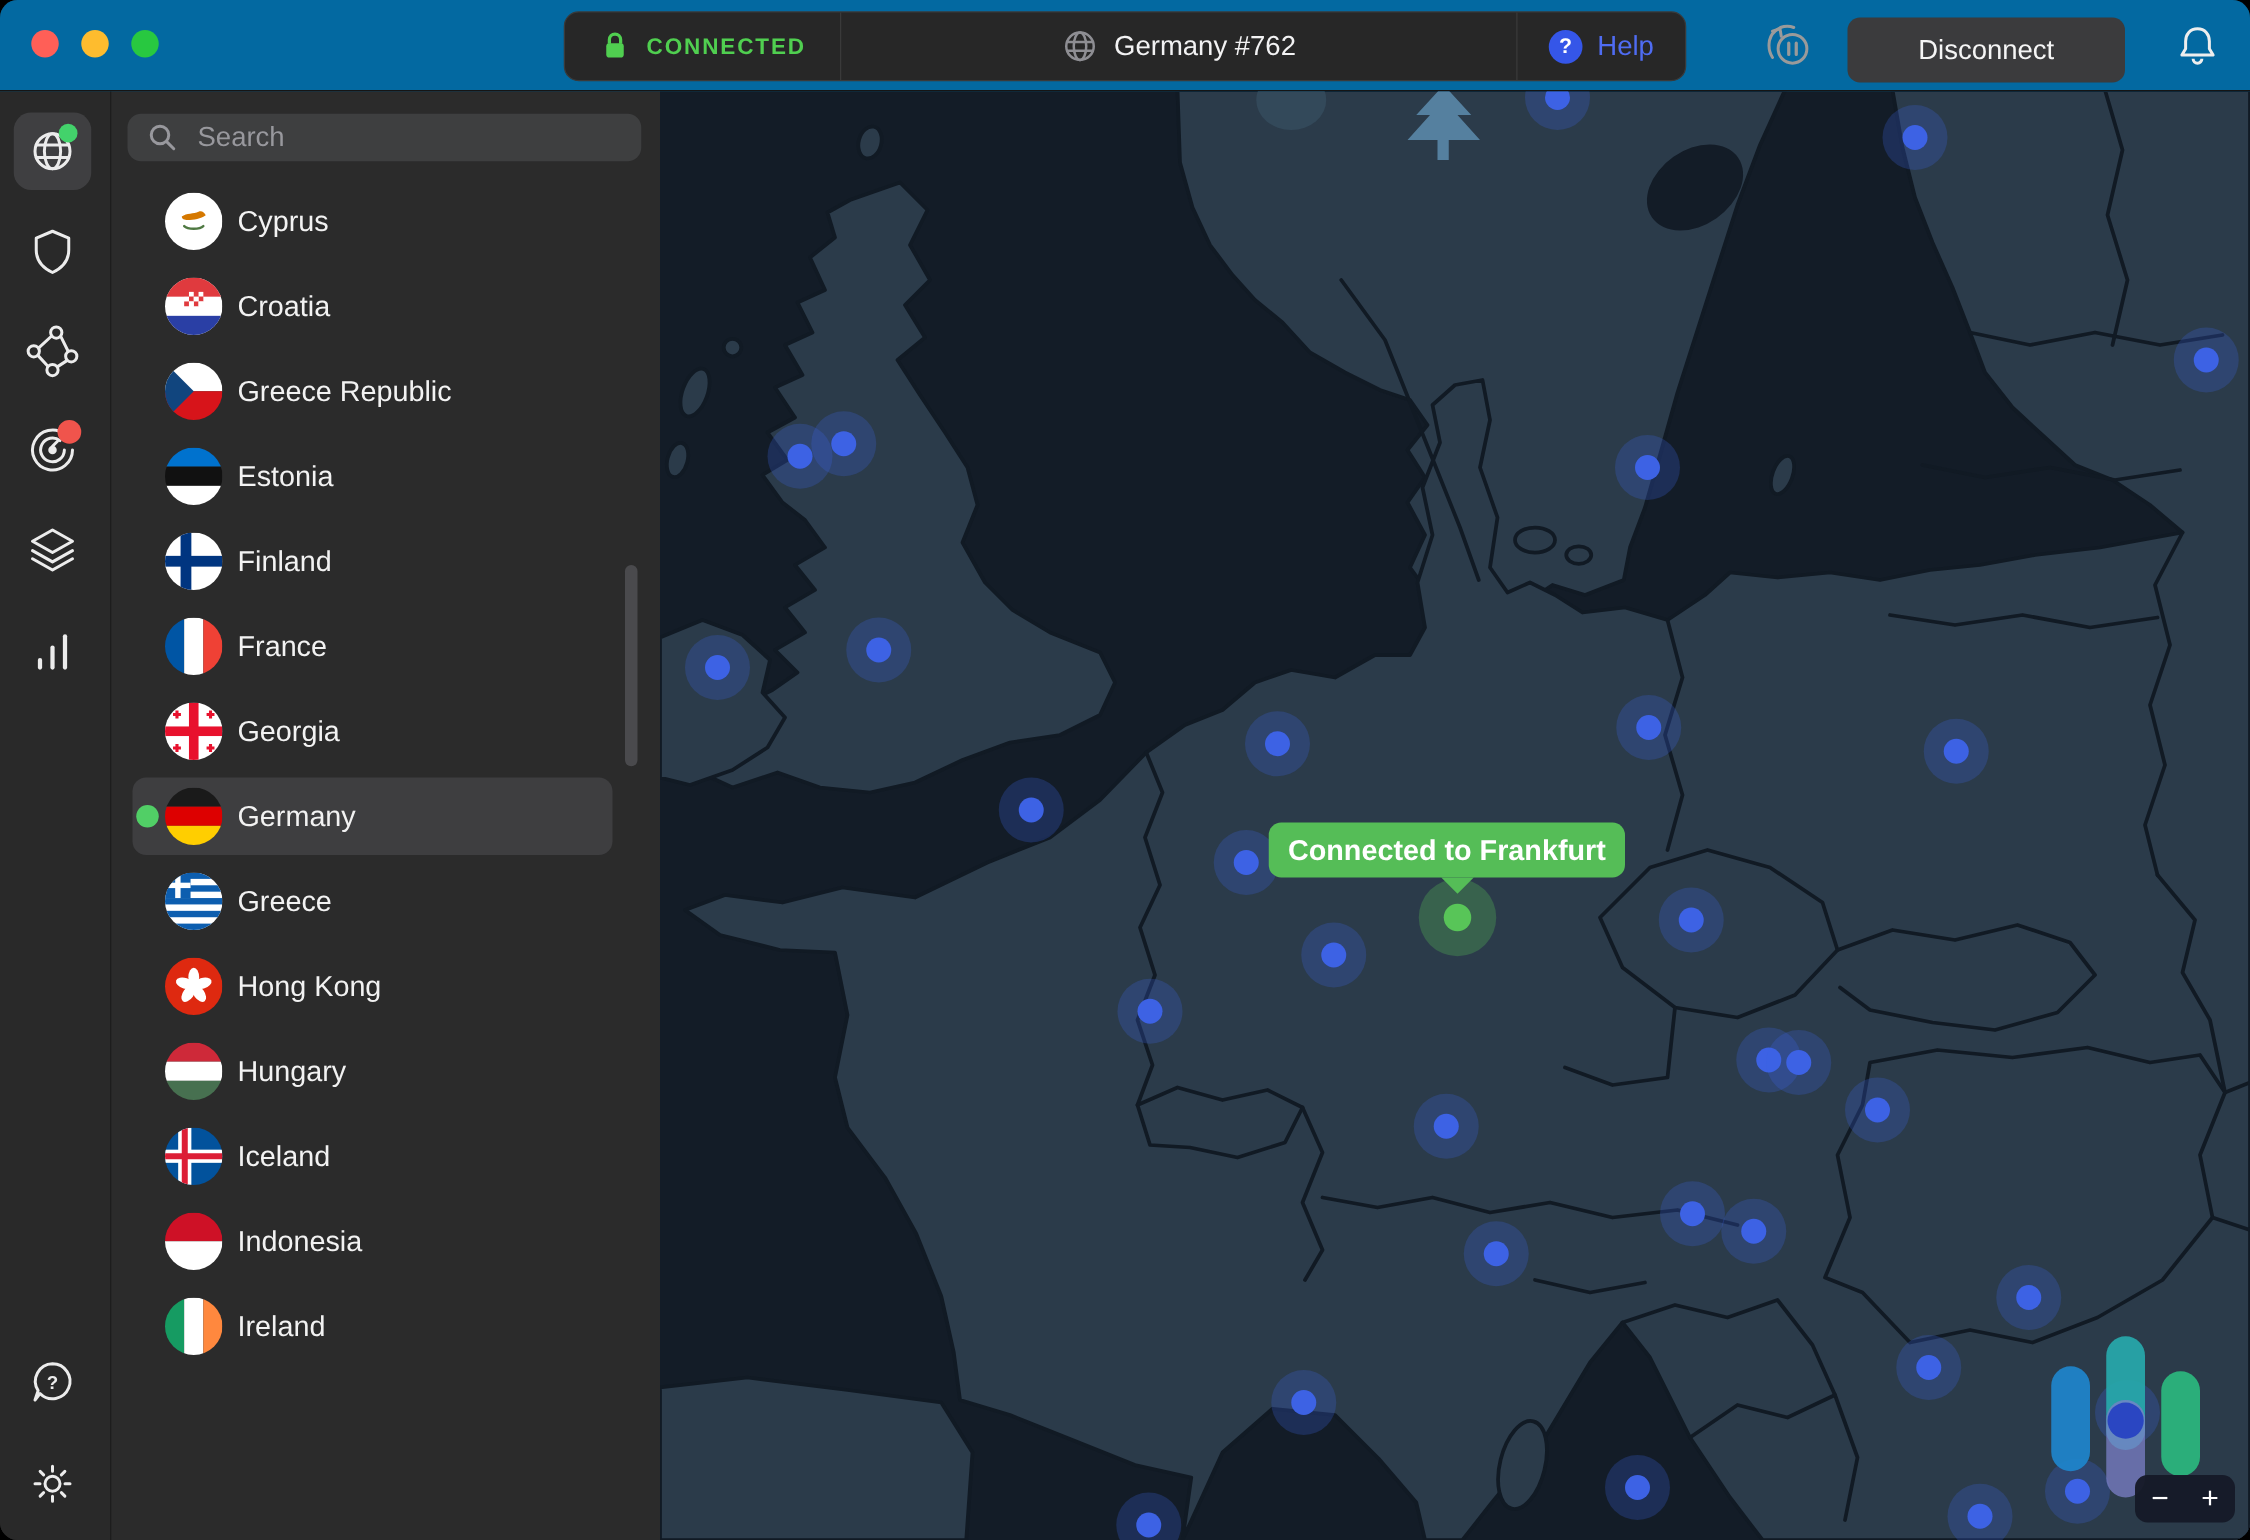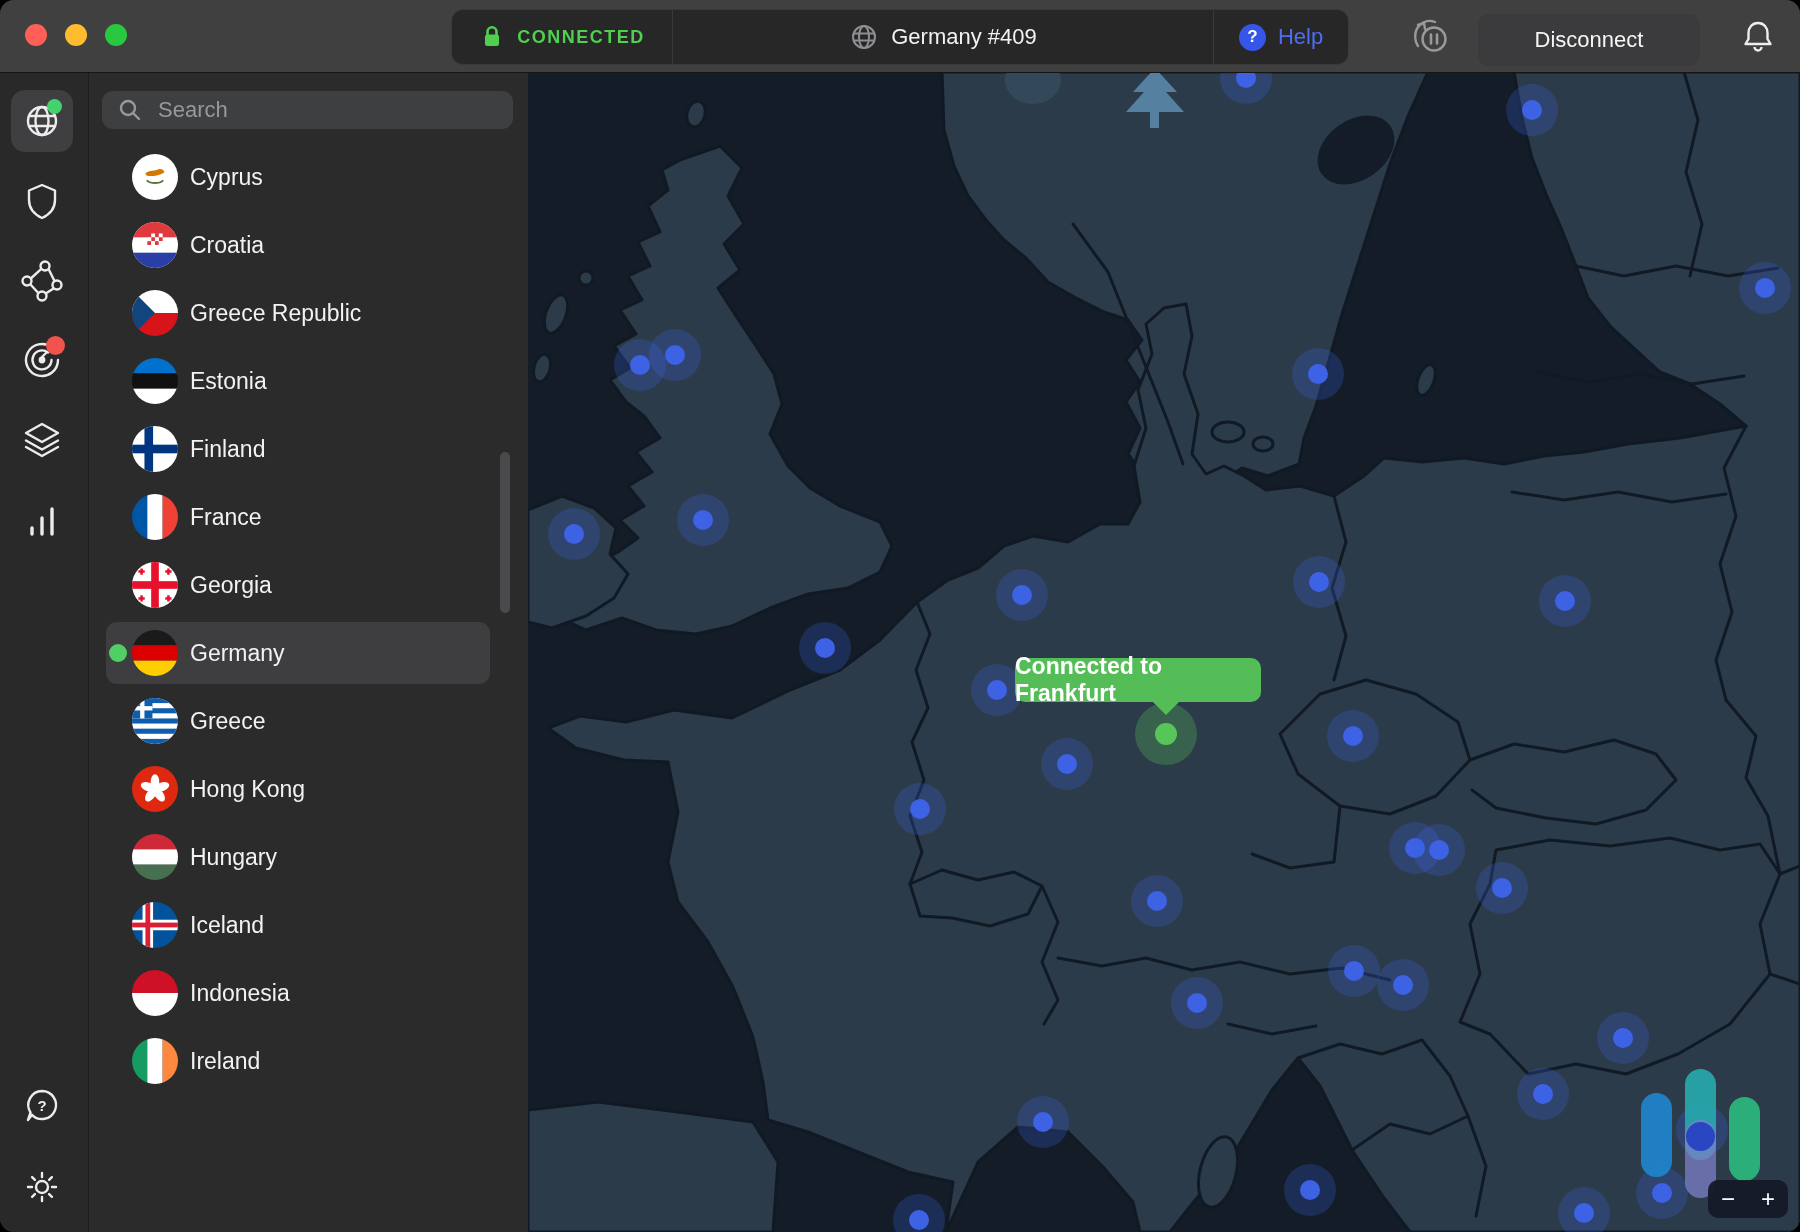--- a/index.html
+++ b/index.html
@@ -1,20 +1,20 @@
 <!DOCTYPE html>
 <html><head>
 <meta charset="utf-8">
 <style>
   html,body{margin:0;padding:0;background:#000;width:1800px;height:1232px;overflow:hidden;
     font-family:"Liberation Sans","DejaVu Sans",sans-serif;}
   .window{position:absolute;inset:0;border-radius:14px;overflow:hidden;background:#222;}
 
   
-  .topbar{position:absolute;left:0;top:0;width:1800px;height:72px;background:#404040;
+  .topbar{position:absolute;left:0;top:0;width:1800px;height:72px;background:#0369a1;
     border-bottom:1px solid #151515;z-index:50;}
   .tl{position:absolute;top:24px;width:22px;height:22px;border-radius:50%;}
   .tl.close{left:25px;background:#ff5f57;}
   .tl.min{left:65px;background:#febc2e;}
   .tl.max{left:105px;background:#28c840;}
   .status-panel{position:absolute;left:451px;top:9px;width:896px;height:54px;
     background:#272727;border:1px solid #3a3a3a;border-radius:12px;display:flex;align-items:stretch;}
   .seg{display:flex;align-items:center;justify-content:center;gap:12px;}
   .seg-status{width:220px;}
   .seg-server{width:540px;border-left:1px solid #3a3a3a;border-right:1px solid #3a3a3a;}
@@ -51,21 +51,21 @@
   .crow{position:relative;height:68px;display:flex;align-items:center;cursor:pointer;}
   .crow .hl{position:absolute;left:18px;top:3px;width:384px;height:62px;border-radius:11px;background:#3e3e40;}
   .cdot{position:absolute;left:21px;top:50%;margin-top:-9px;width:18px;height:18px;border-radius:50%;background:#51cf66;}
   .flag{position:absolute;left:44px;top:50%;margin-top:-23px;width:46px;height:46px;border-radius:50%;overflow:hidden;}
   .flag svg{display:block;}
   .cname{position:absolute;left:102px;color:#f2f2f2;font-size:23px;}
   .scrollthumb{position:absolute;left:412px;top:380px;width:10px;height:161px;border-radius:5px;background:#4a4a4d;}
 
   
   .map{position:absolute;left:528px;top:72px;width:1272px;height:1160px;background:#131c27;overflow:hidden;z-index:10;}
-  .tooltip{position:absolute;left:487px;top:586px;width:246px;height:44px;background:#55bd57;border-radius:10px;
+  .tooltip{position:absolute;left:487px;top:586px;width:285px;height:44px;background:#55bd57;border-radius:10px;
     color:#fff;font-size:23px;font-weight:bold;display:flex;align-items:center;justify-content:center;z-index:5;}
   .tooltip:after{content:"";position:absolute;left:138px;top:44px;border:13px solid transparent;
     border-top-color:#55bd57;border-bottom-width:0;}
   .marker-halo{position:absolute;left:607px;top:631px;width:62px;height:62px;border-radius:50%;
     background:rgba(85,189,87,.30);z-index:4;}
   .marker-core{position:absolute;left:627px;top:651px;width:22px;height:22px;border-radius:50%;background:#58c558;z-index:5;}
   .logo-bar{position:absolute;border-radius:16px;z-index:3;}
   .zoomctl{position:absolute;left:1180px;top:1108px;width:80px;height:38px;background:rgba(22,26,40,.96);
     border-radius:10px;display:flex;z-index:6;}
   .zoomctl button{flex:1;background:none;border:none;color:#fff;font-size:24px;cursor:pointer;font-family:inherit;padding:0;}
@@ -90,21 +90,21 @@
         <span class="connected-label">CONNECTED</span>
       </div>
       <div class="seg seg-server">
         <svg class="icon" width="30" height="30" viewBox="0 0 30 30">
           <g fill="none" stroke="#8e8e93" stroke-width="2">
             <circle cx="15" cy="15" r="11"></circle>
             <ellipse cx="15" cy="15" rx="5" ry="11"></ellipse>
             <path d="M4.5,11.5 h21 M4.5,18.5 h21"></path>
           </g>
         </svg>
-        <span class="server-label">Germany #409</span>
+        <span class="server-label">Germany #762</span>
       </div>
       <div class="seg seg-help">
         <span class="qcircle">?</span>
         <span class="help-label">Help</span>
       </div>
     </div>
 
     <button class="pause-btn">
       <svg class="icon" width="52" height="50" viewBox="0 0 52 50">
         <path d="M14,34 C10,28 10,18 16,13 C20,9 26,8 31,10" fill="none" stroke="#9a9a9a" stroke-width="2.4" stroke-linecap="round"></path>

